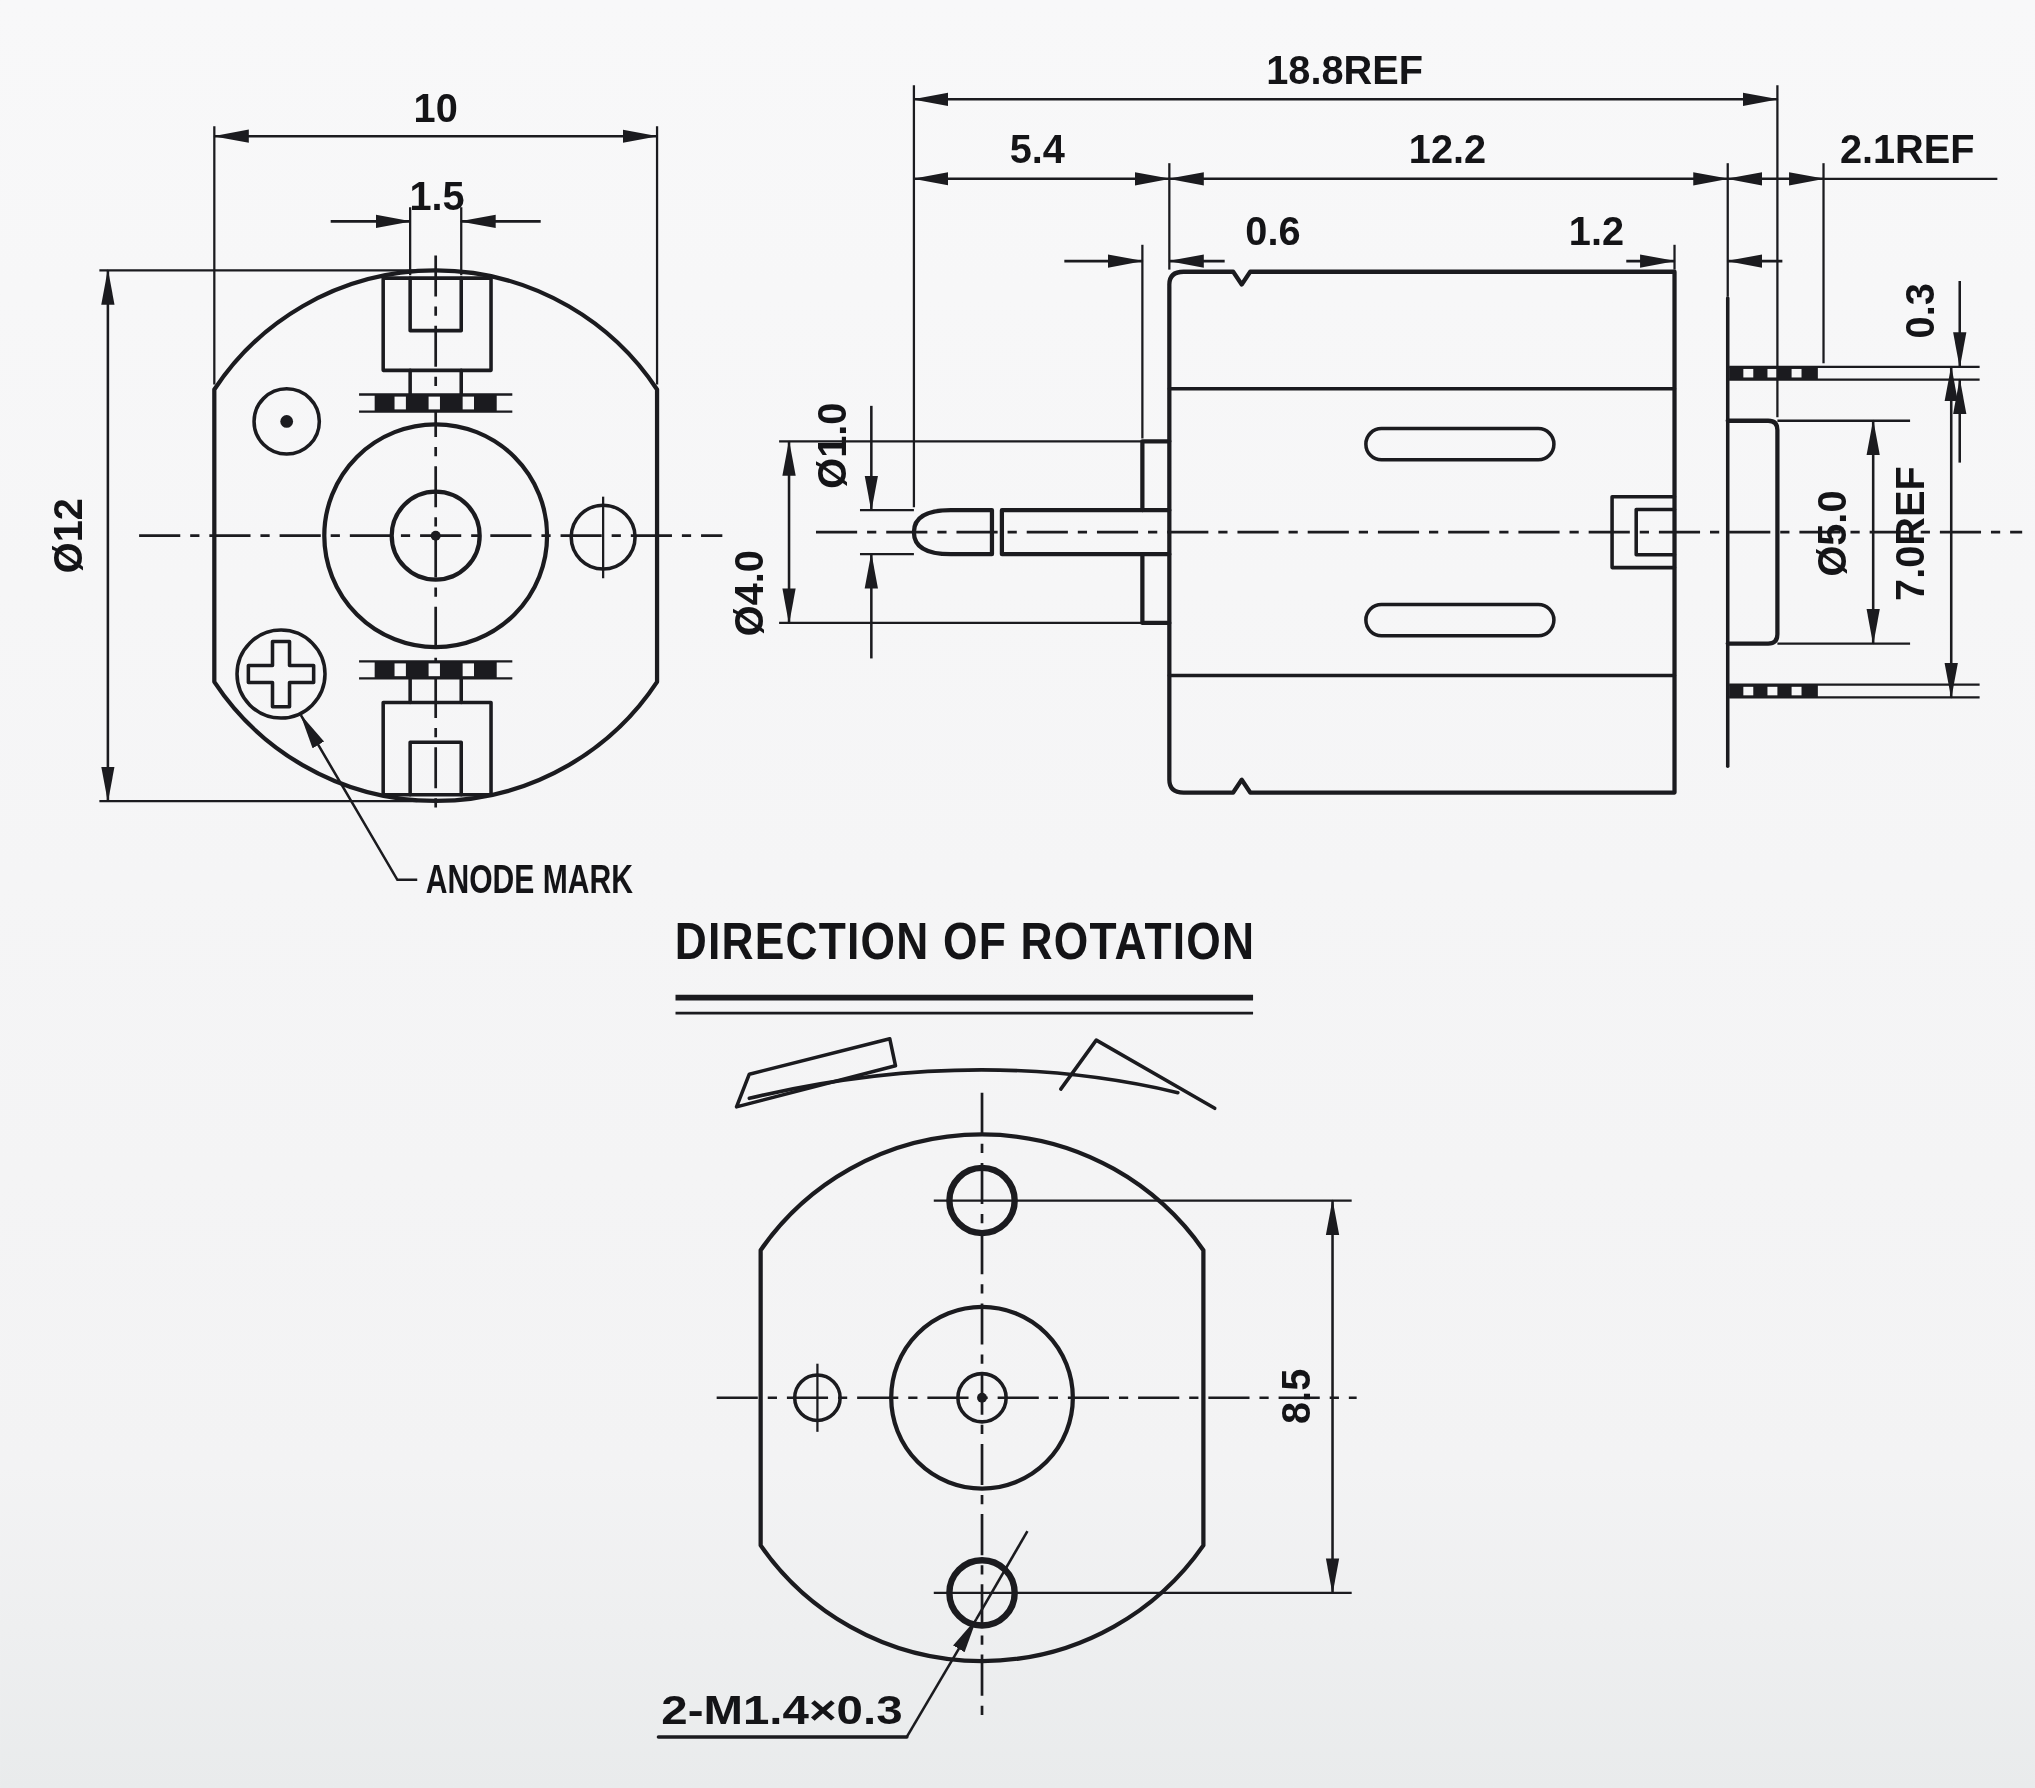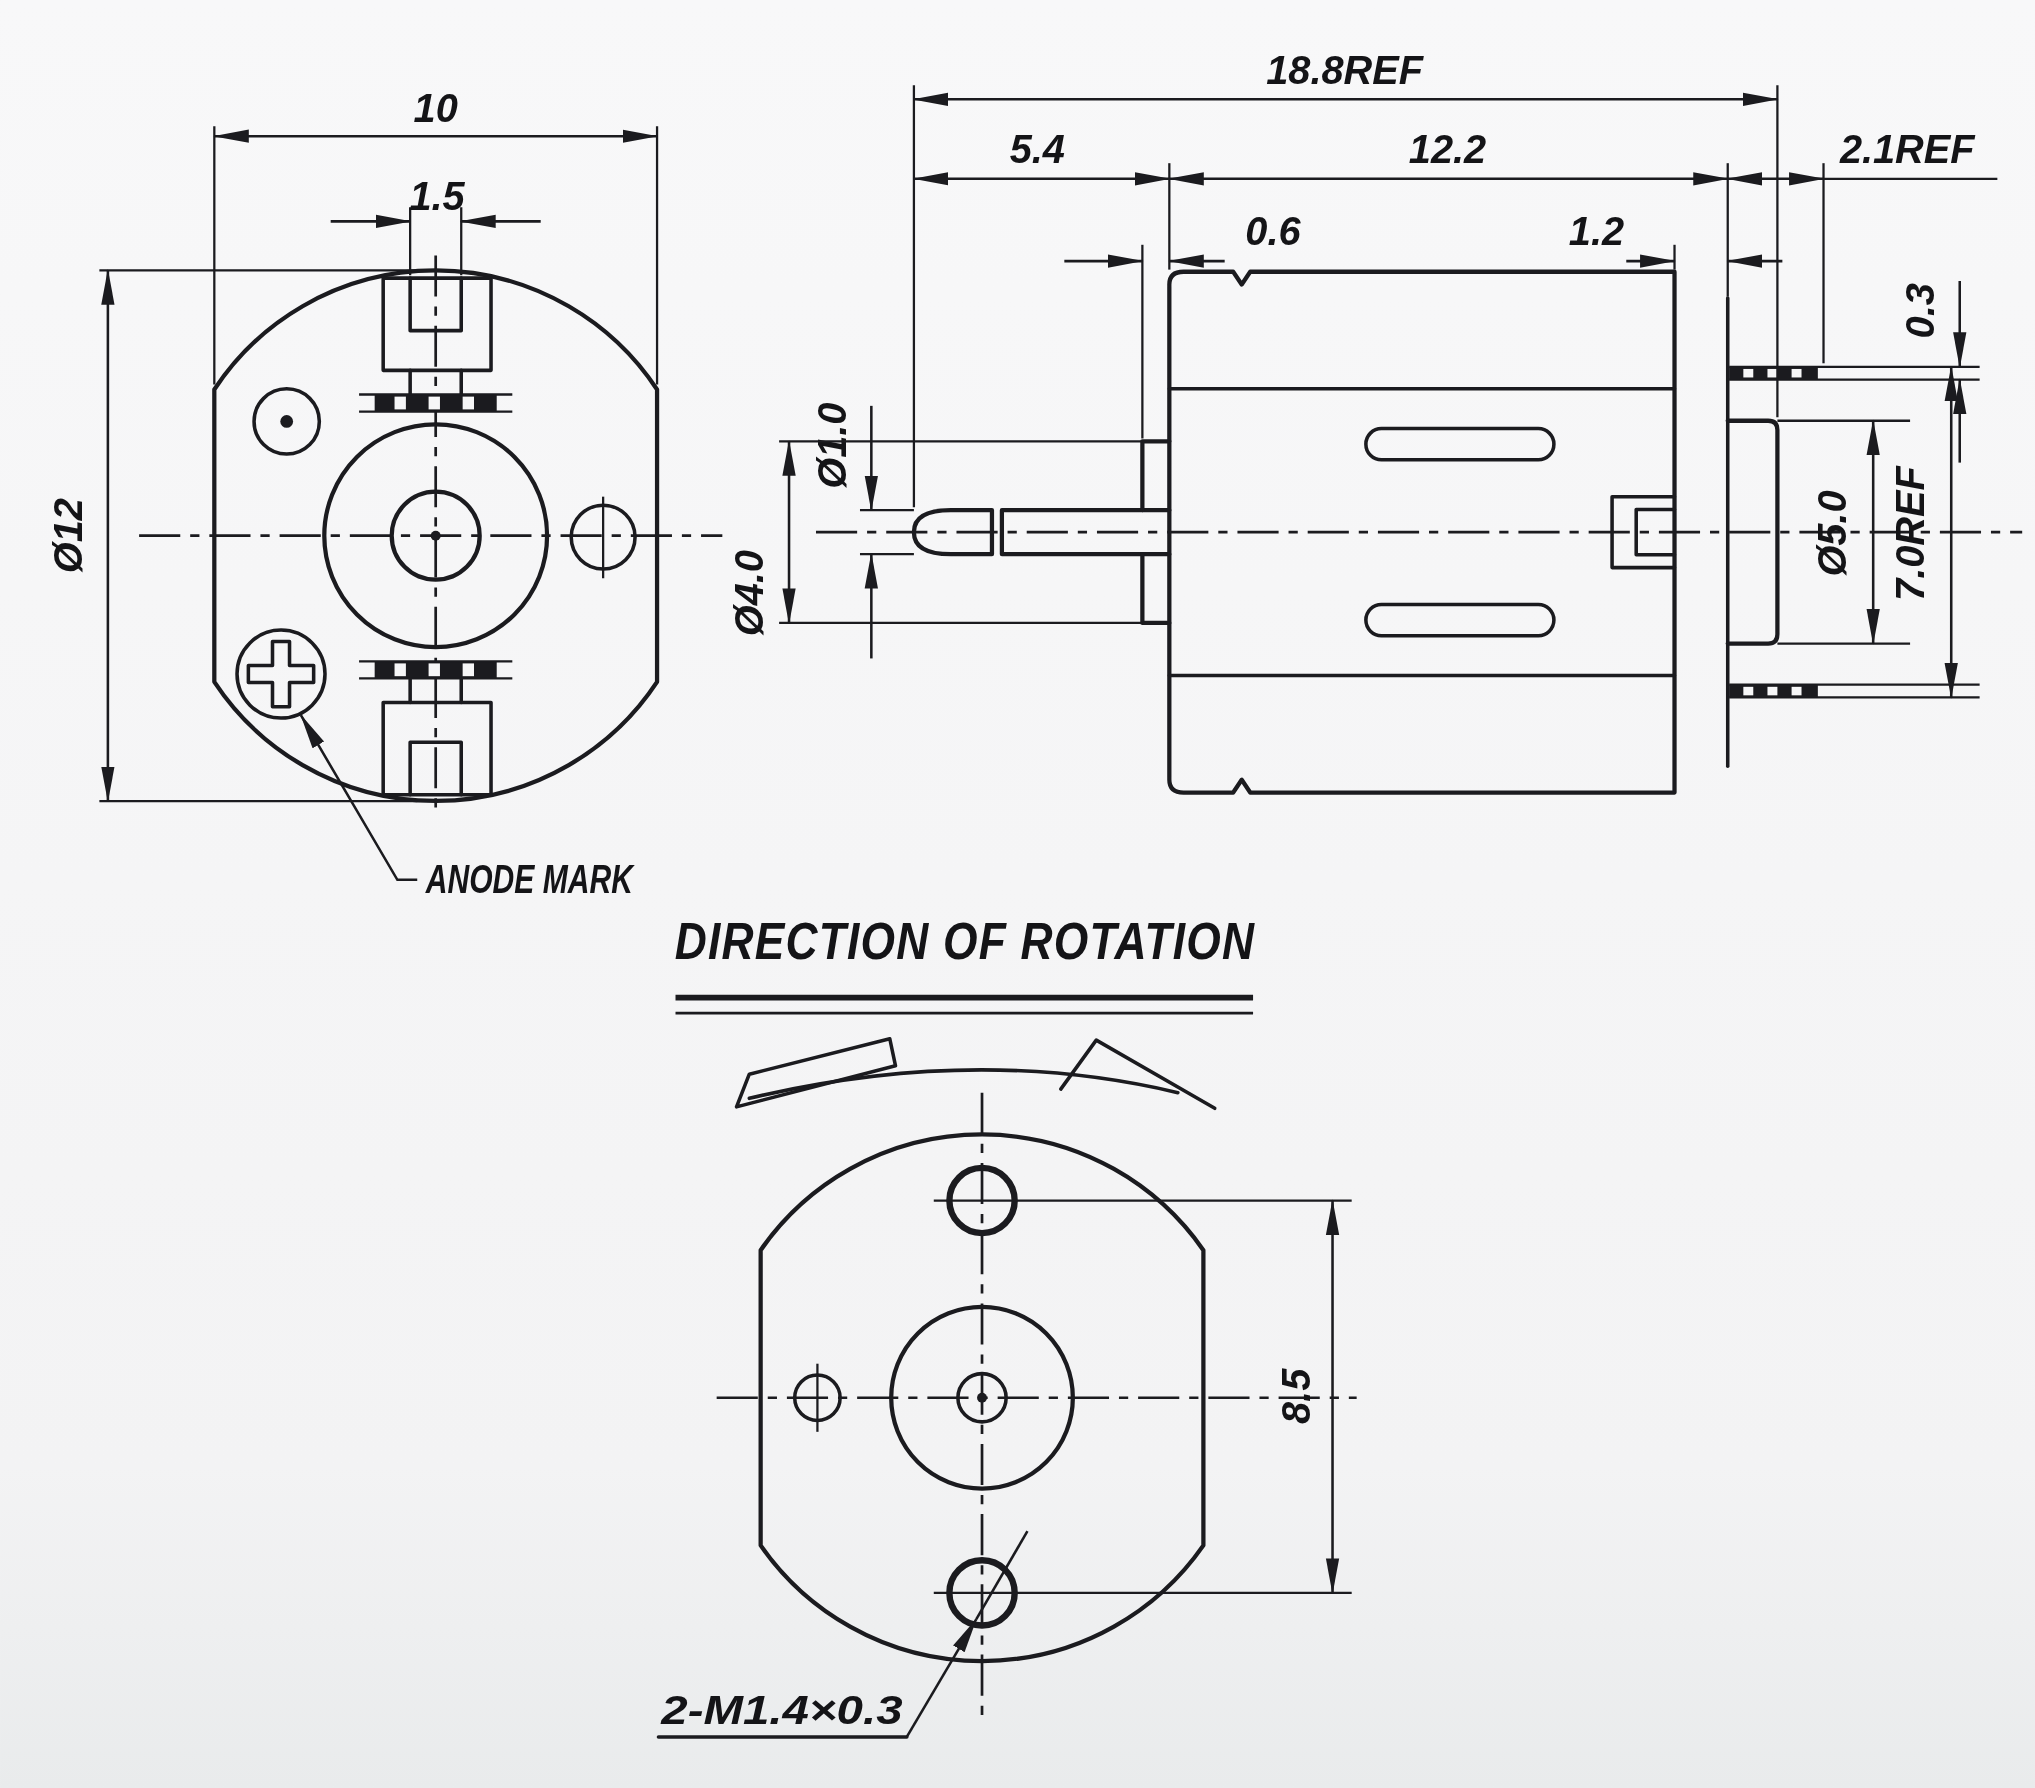--- a/index.html
+++ b/index.html
@@ -1,16 +1,16 @@
 <!DOCTYPE html>
 <html style="font-size:11.4px"><head>
 <meta charset="utf-8">
 <style>
   html,body{margin:0;padding:0;background:#f6f6f7;}
-  .page{width:100vw;height:100vh;max-width:100%;display:block;font-style:italic;}
+  .page{width:100vw;height:100vh;max-width:100%;display:block;}
   svg{display:block;width:100%;height:100%;}
   .ln  {stroke:#1b1b1f;stroke-width:6;fill:none;stroke-linecap:round;stroke-linejoin:round;}
   .ln2 {stroke:#1b1b1f;stroke-width:5;fill:none;stroke-linecap:round;stroke-linejoin:round;}
   .thin{stroke:#1b1b1f;stroke-width:3.2;fill:none;stroke-linecap:butt;}
   .dim {stroke:#1b1b1f;stroke-width:3.6;fill:none;}
   .cl  {stroke:#1b1b1f;stroke-width:3.8;fill:none;stroke-dasharray:58 14 13 14;}
   .bold9{stroke:#1b1b1f;stroke-width:9;fill:none;}
   .fillb{fill:#1b1b1f;stroke:none;}
   .fillw{fill:#f6f6f7;stroke:none;}
   text{fill:#141417;font-family:"Liberation Sans","DejaVu Sans",sans-serif;font-weight:700;}

